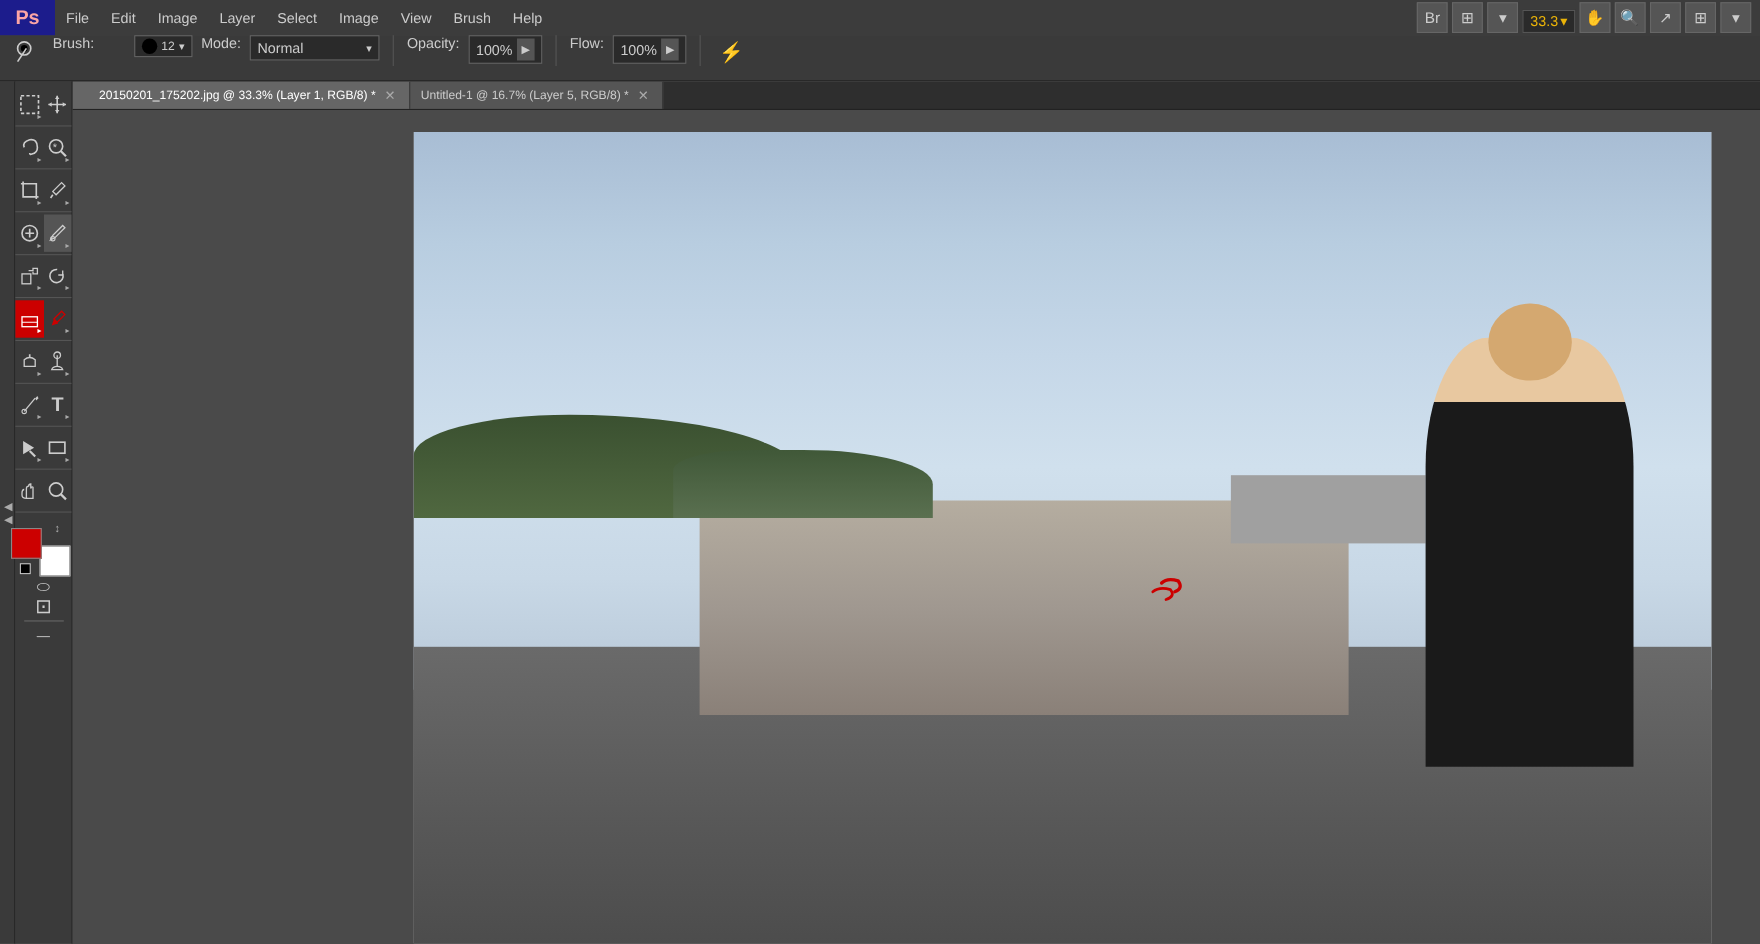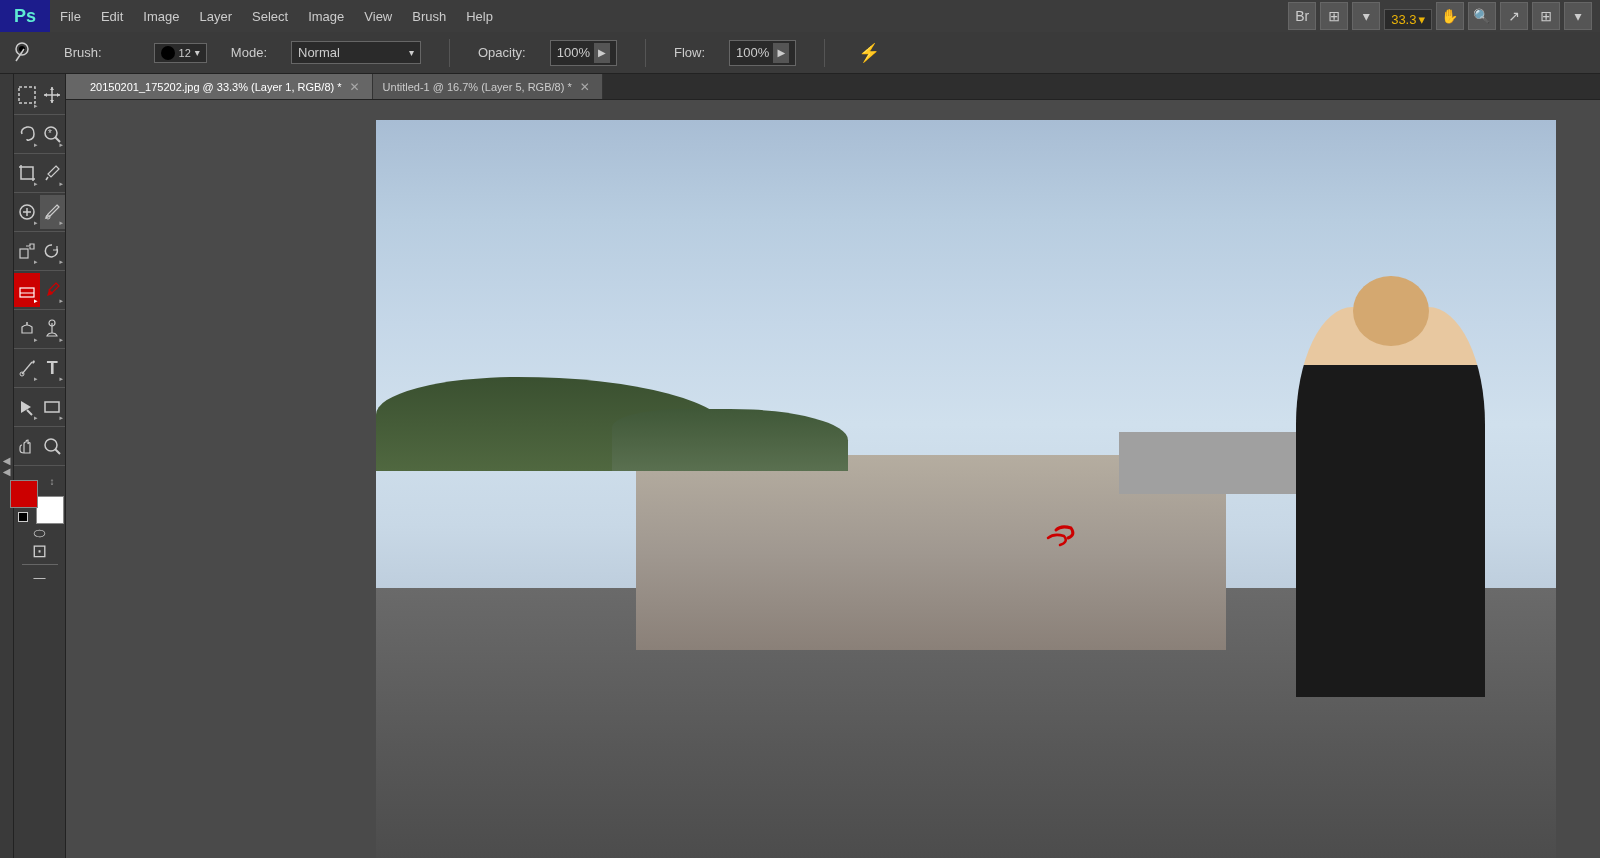--- a/index.html
+++ b/index.html
@@ -15,21 +15,21 @@
       color: #ccc;
       user-select: none;
     }
     #ps-logo {
       width: 50px;
       height: 32px;
       background: #1c1c8c;
       display: flex;
       align-items: center;
       justify-content: center;
-      color: #5eead4;
+      color: #fca5a5;
       font-weight: bold;
       font-size: 18px;
       flex-shrink: 0;
     }
     .menu-item {
       padding: 0 10px;
       height: 100%;
       display: flex;
       align-items: center;
       cursor: pointer;
@@ -65,23 +65,23 @@
       gap: 2px;
     }
 
     
     #options-bar {
       width: 100%;
       height: 42px;
       background: #3a3a3a;
       border-bottom: 1px solid #222;
       display: flex;
-      align-items: center;
+      align-items: flex-start;
       padding: 0 8px;
-      gap: 24px;
+      gap: 8px;
       color: #ccc;
     }
     .options-tool-icon {
       width: 32px; height: 32px;
       display: flex; align-items: center; justify-content: center;
       font-size: 16px;
     }
     .brush-preview {
       display: flex;
       align-items: center;
@@ -99,21 +99,21 @@
     }
     .options-label { color: #ccc; font-size: 13px; }
     .options-dropdown {
       background: #2a2a2a;
       border: 1px solid #666;
       color: #ccc;
       padding: 3px 6px;
       font-size: 13px;
       display: flex;
       align-items: center;
-      width: 130px;
+      width: 118px;
       cursor: pointer;
       position: relative;
     }
     .options-dropdown-arrow {
       margin-left: auto;
       font-size: 10px;
     }
     .options-value-box {
       background: #2a2a2a;
       border: 1px solid #666;

